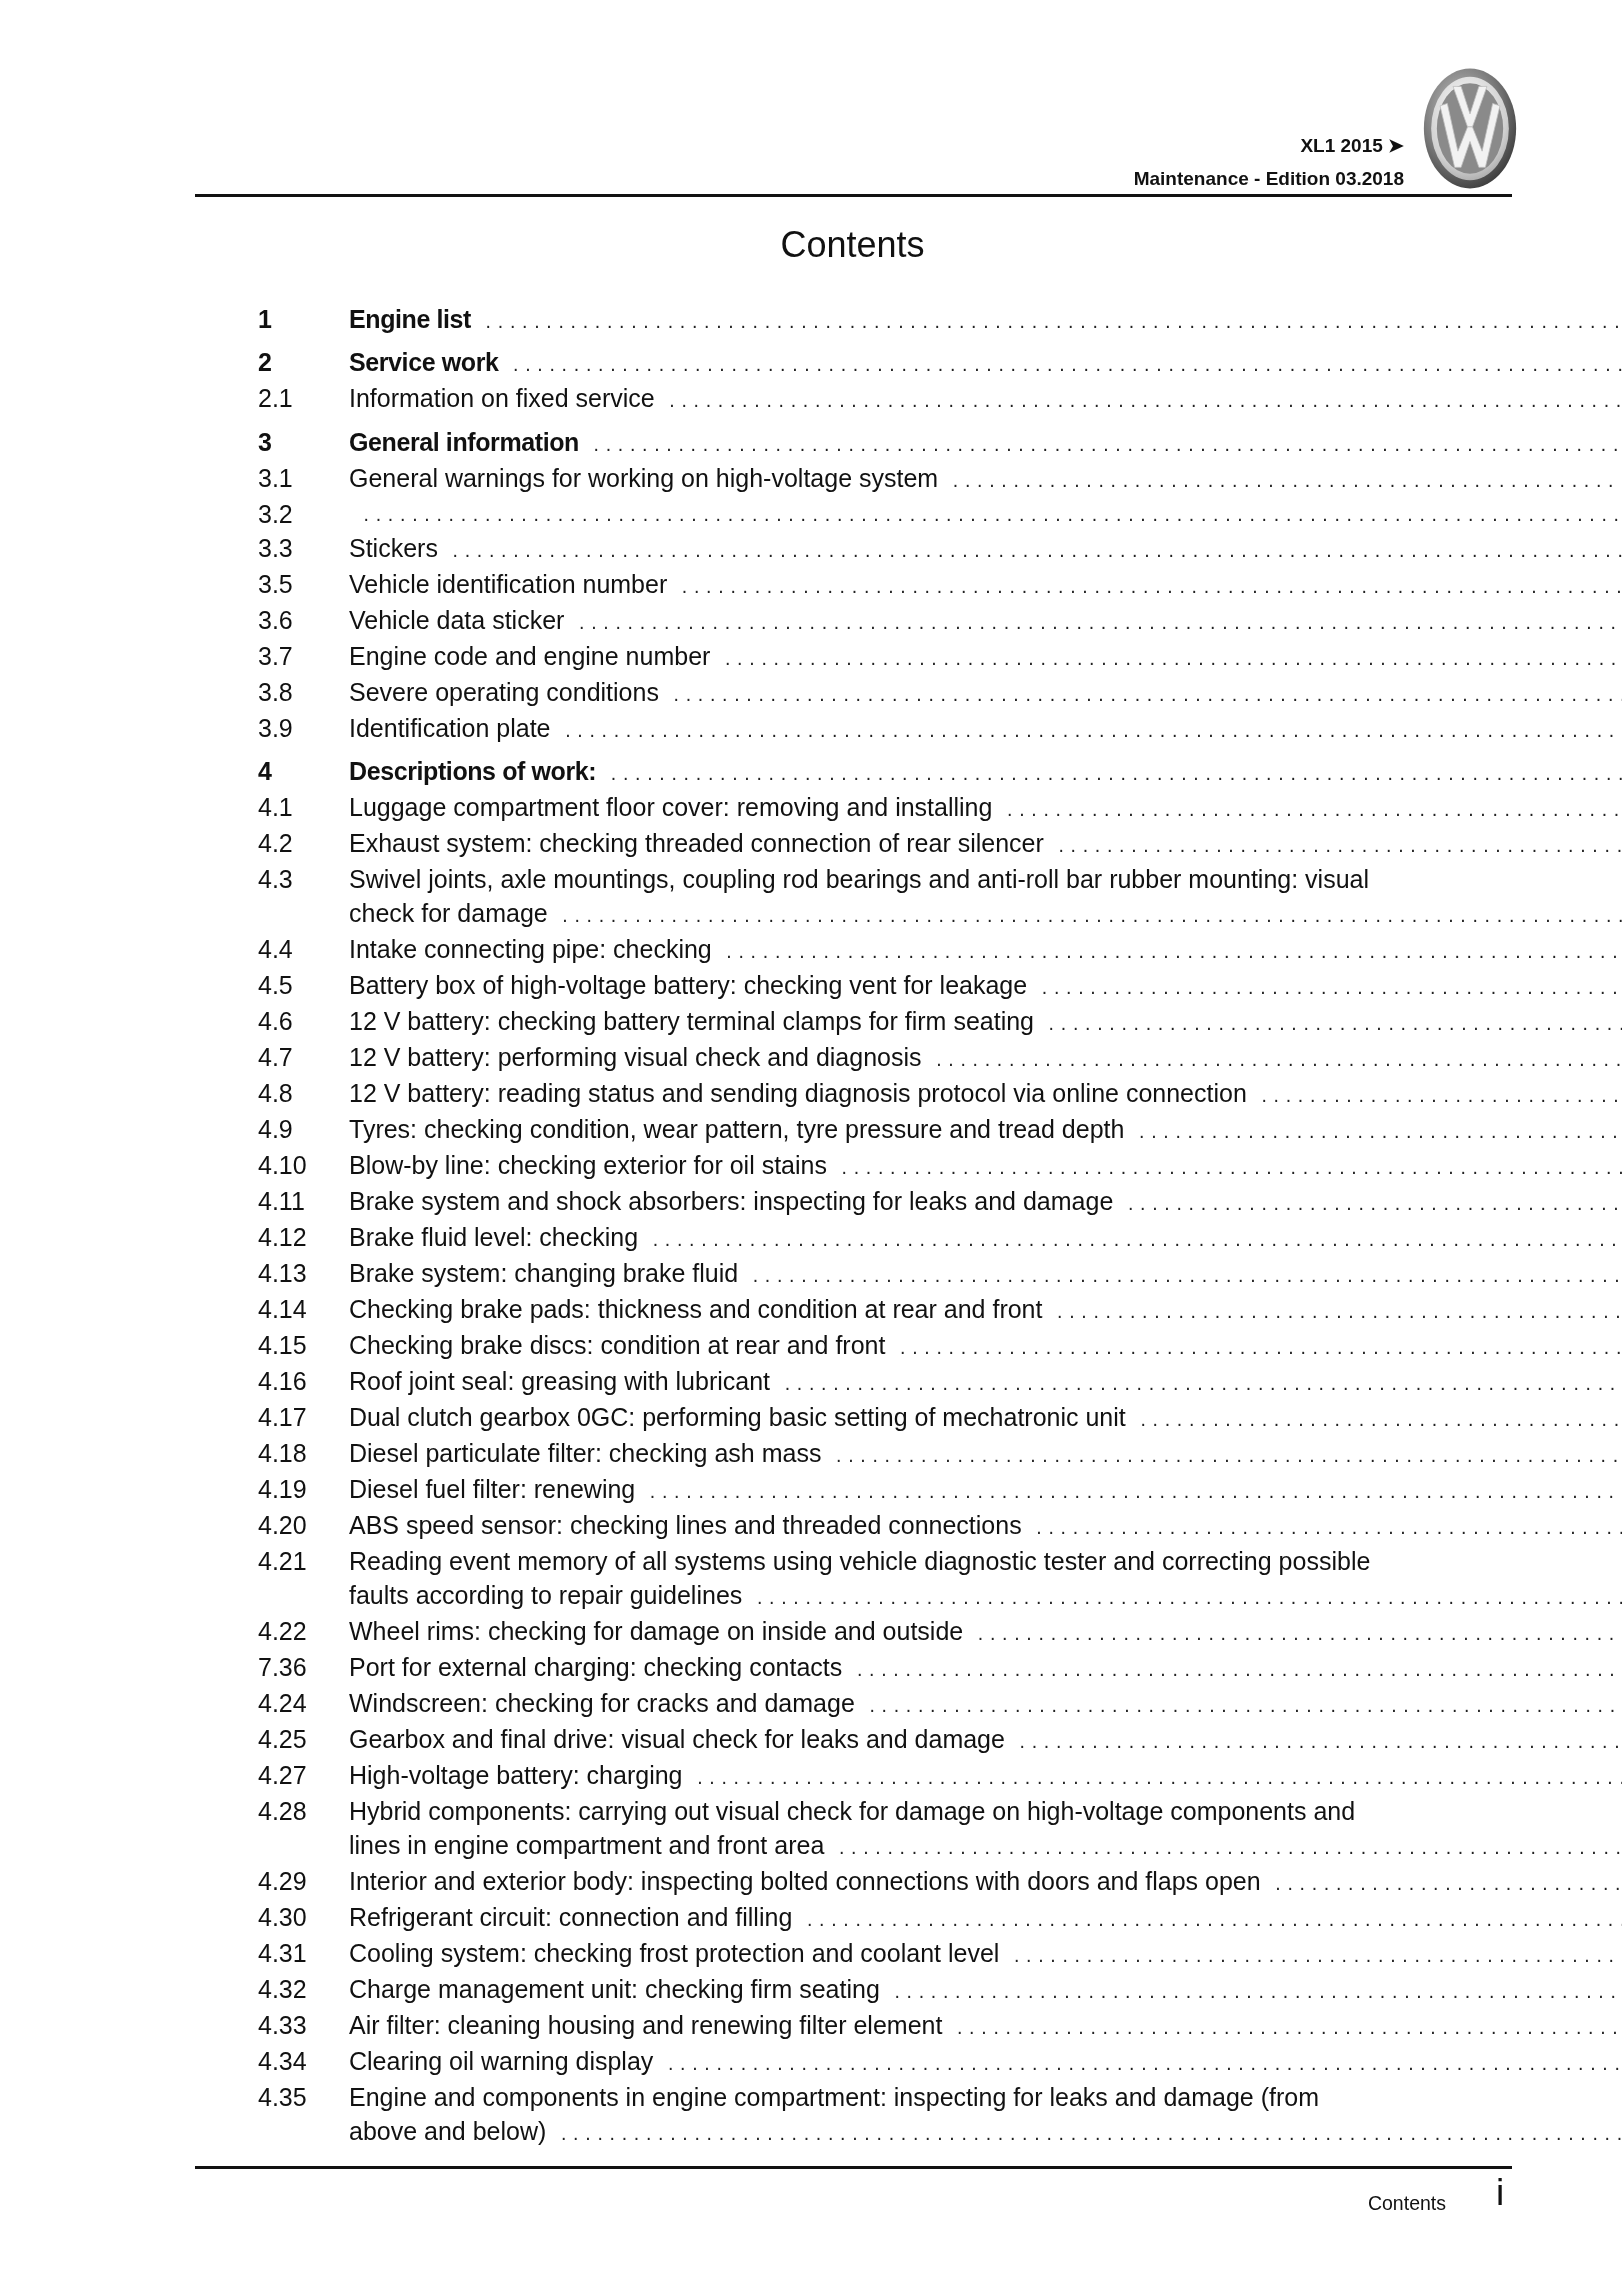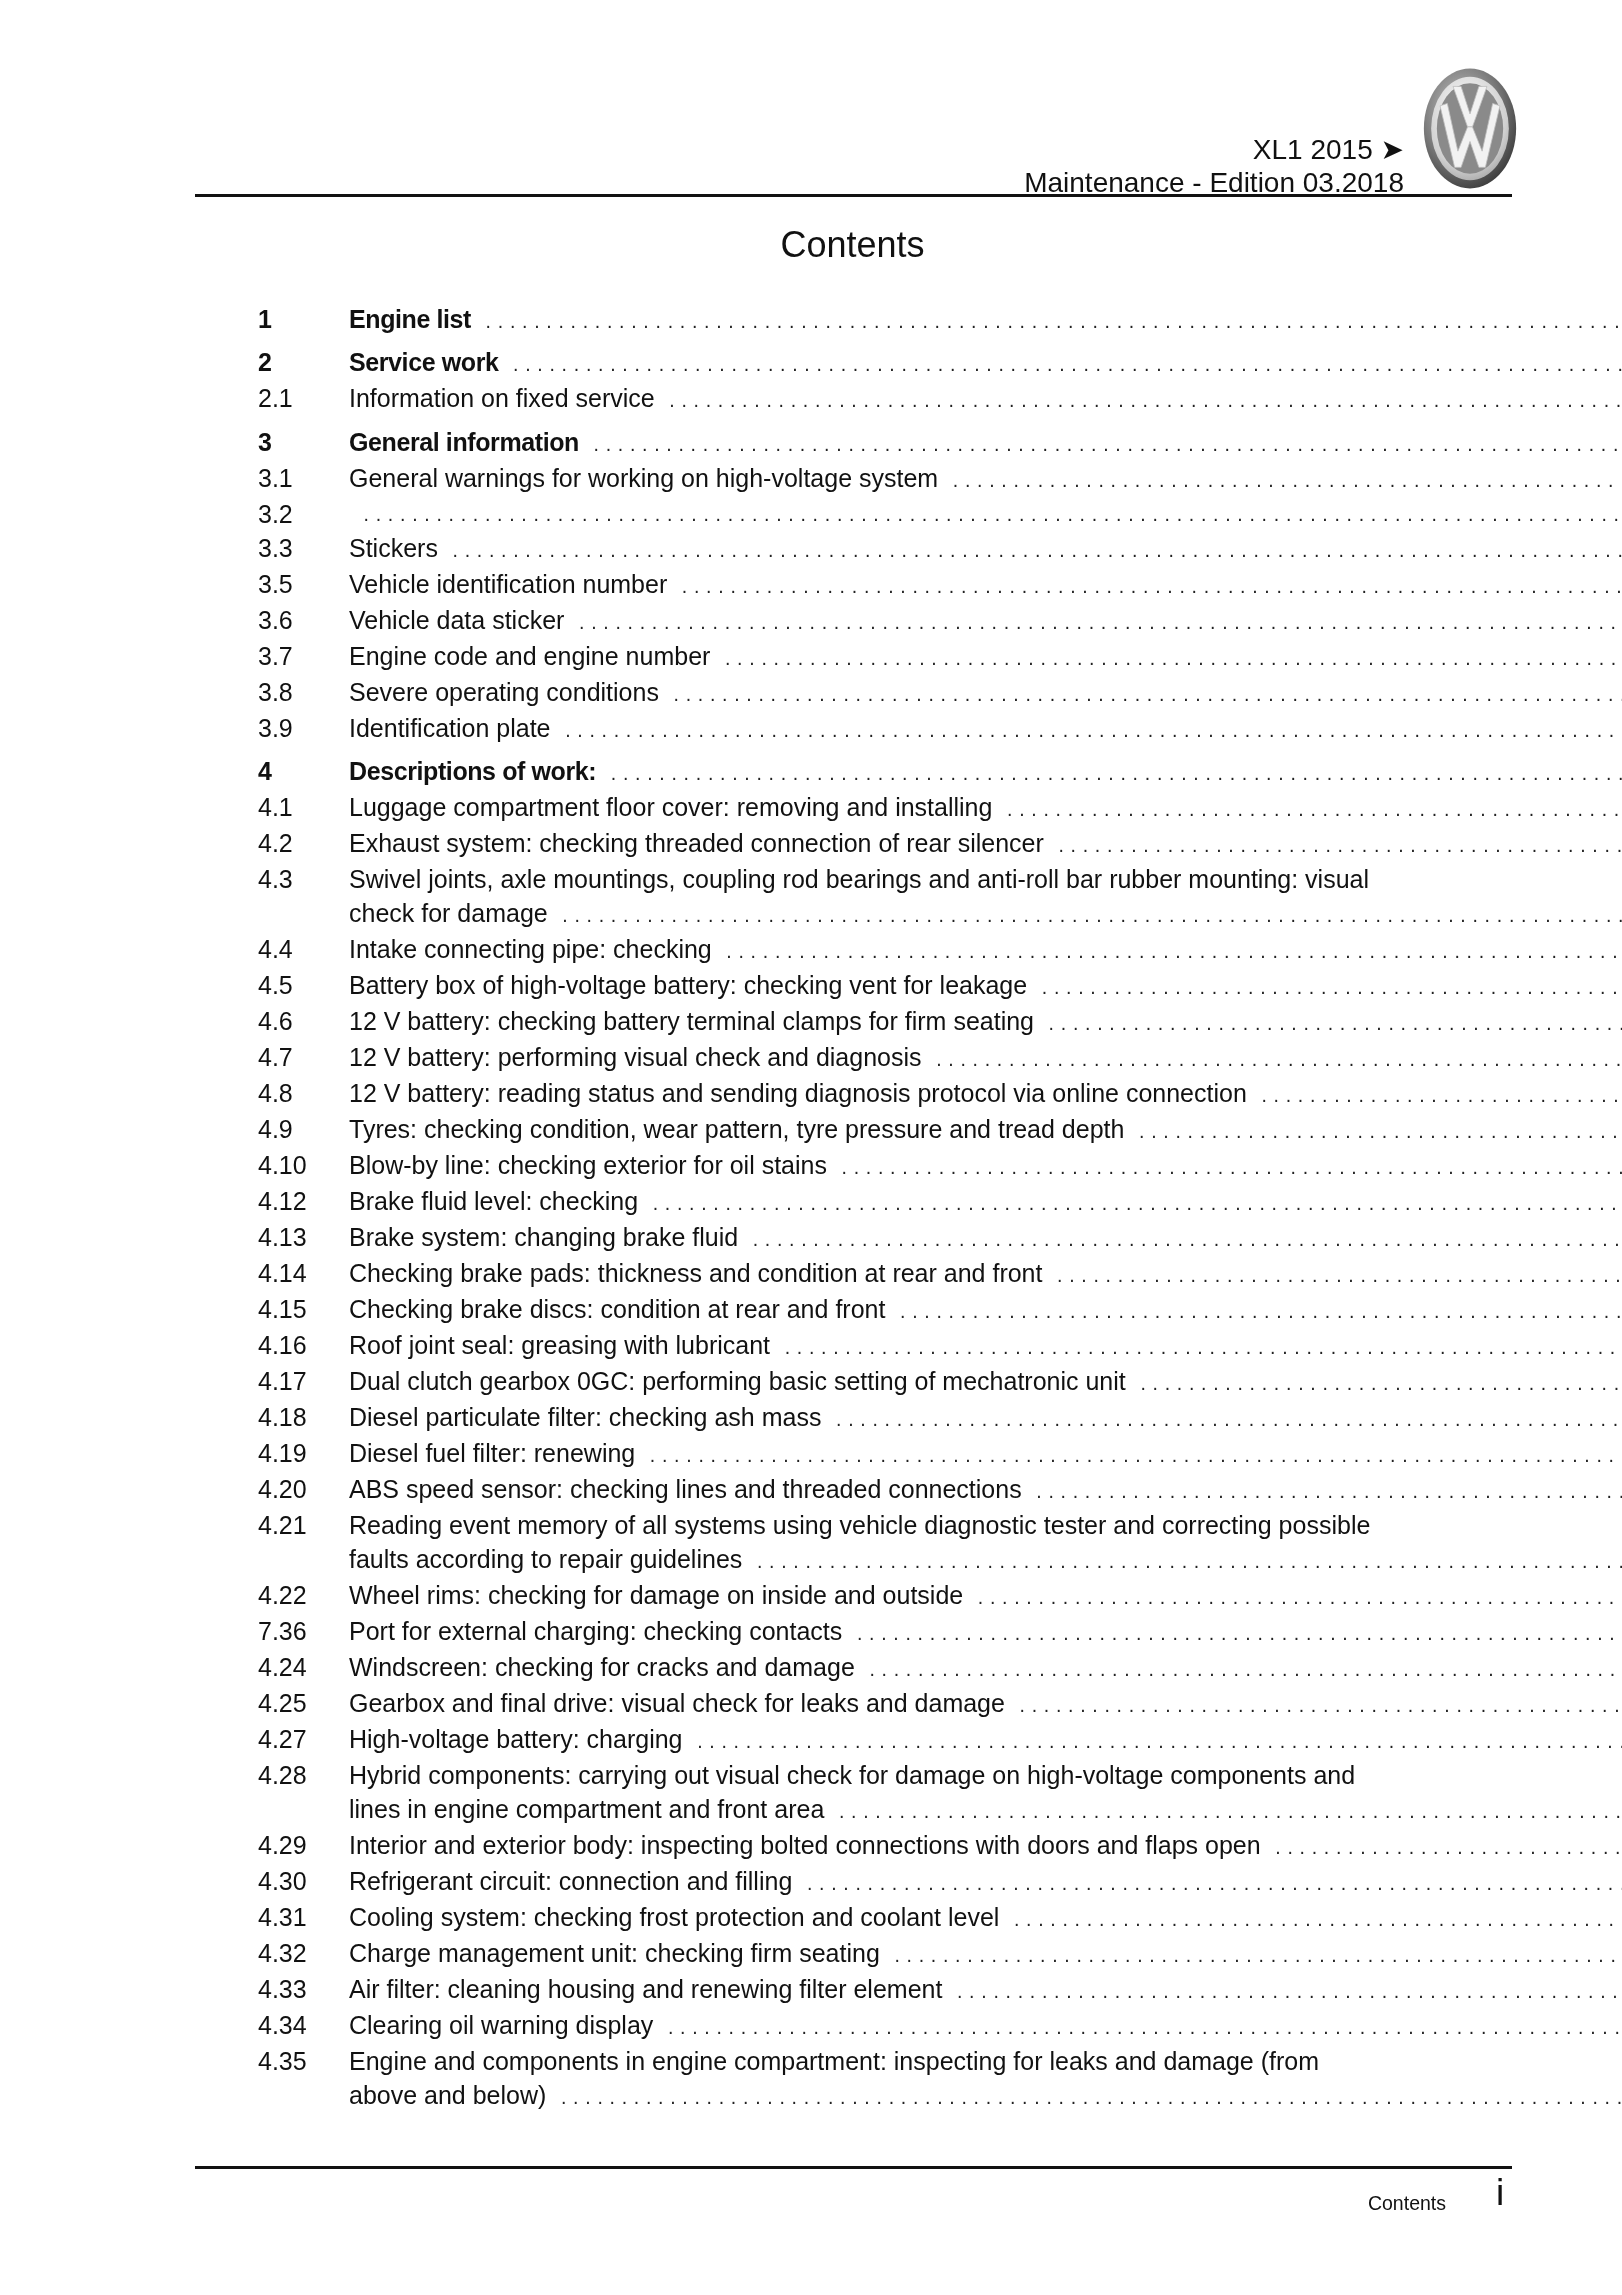--- a/index.html
+++ b/index.html
@@ -2,21 +2,21 @@
 <html style="font-size:13px"><head>
 <meta charset="utf-8">
 <style>
   html, body { margin: 0; padding: 0; background: #ffffff; }
   body {
     width: 1623px; height: 2295px; position: relative; overflow: hidden;
     font-family: "Liberation Sans", sans-serif; color: #111;
   }
   .header-text {
     position: absolute; right: 219px; text-align: right;
-    font-size: 28px; line-height: 1; color: #111;
+    font-size: 19px; line-height: 1; color: #111; font-weight: bold;
   }
   #hdr-model { top: 136px; }
   #hdr-edition { top: 169px; margin-left: 15px; }
   .logo {
     position: absolute; left: 1422px; top: 67px; width: 96px; height: 123px;
   }
   .rule {
     position: absolute; left: 195px; width: 1317px; height: 3.2px; background: #111;
   }
   #rule-top { top: 194px; }
@@ -289,20 +289,29 @@
     <div class="entry">
       <span class="num">4.10</span>
       <div class="body">
         <div class="line">
           <span class="text">Blow-by line: checking exterior for oil stains</span>
           <span class="dots"></span>
         </div>
       </div>
     </div>
     <div class="entry">
+      <span class="num">4.11</span>
+      <div class="body">
+        <div class="line">
+          <span class="text">Brake system and shock absorbers: inspecting for leaks and damage</span>
+          <span class="dots"></span>
+        </div>
+      </div>
+    </div>
+    <div class="entry">
       <span class="num">4.12</span>
       <div class="body">
         <div class="line">
           <span class="text">Brake fluid level: checking</span>
           <span class="dots"></span>
         </div>
       </div>
     </div>
     <div class="entry">
       <span class="num">4.13</span>

